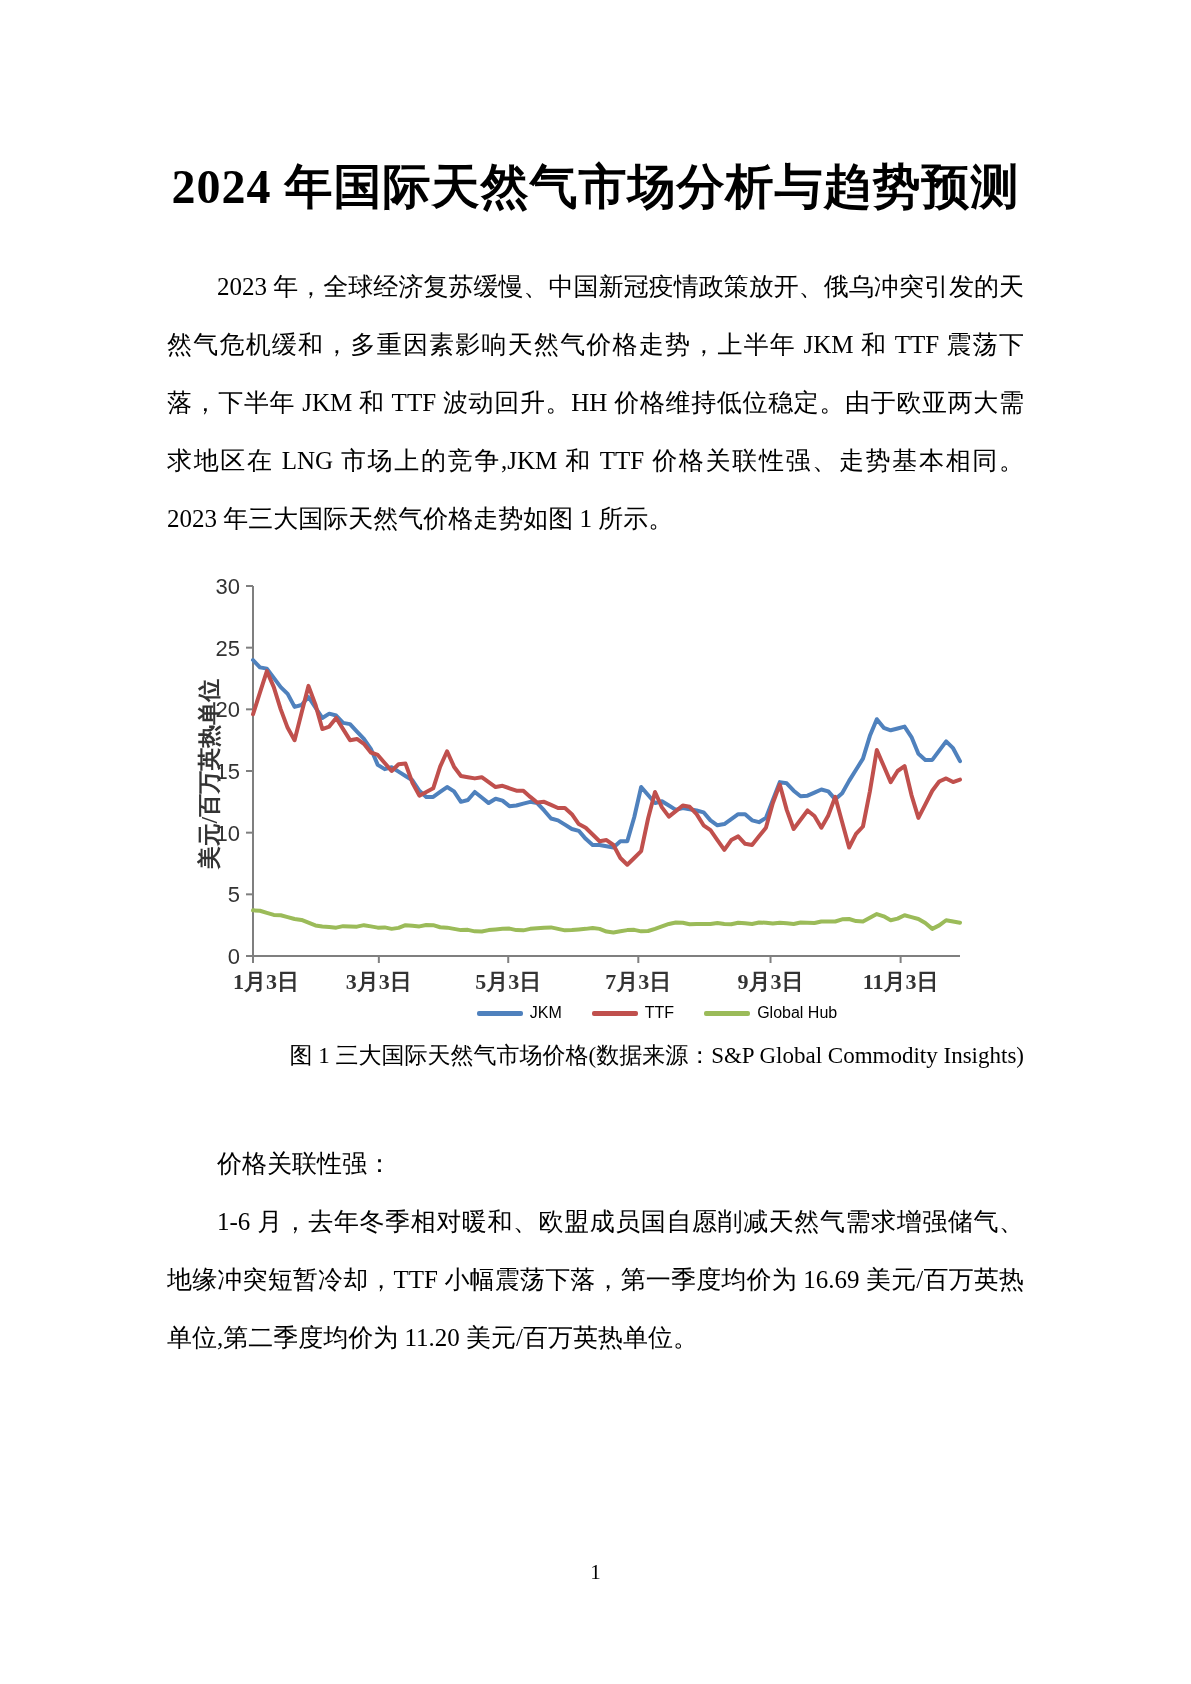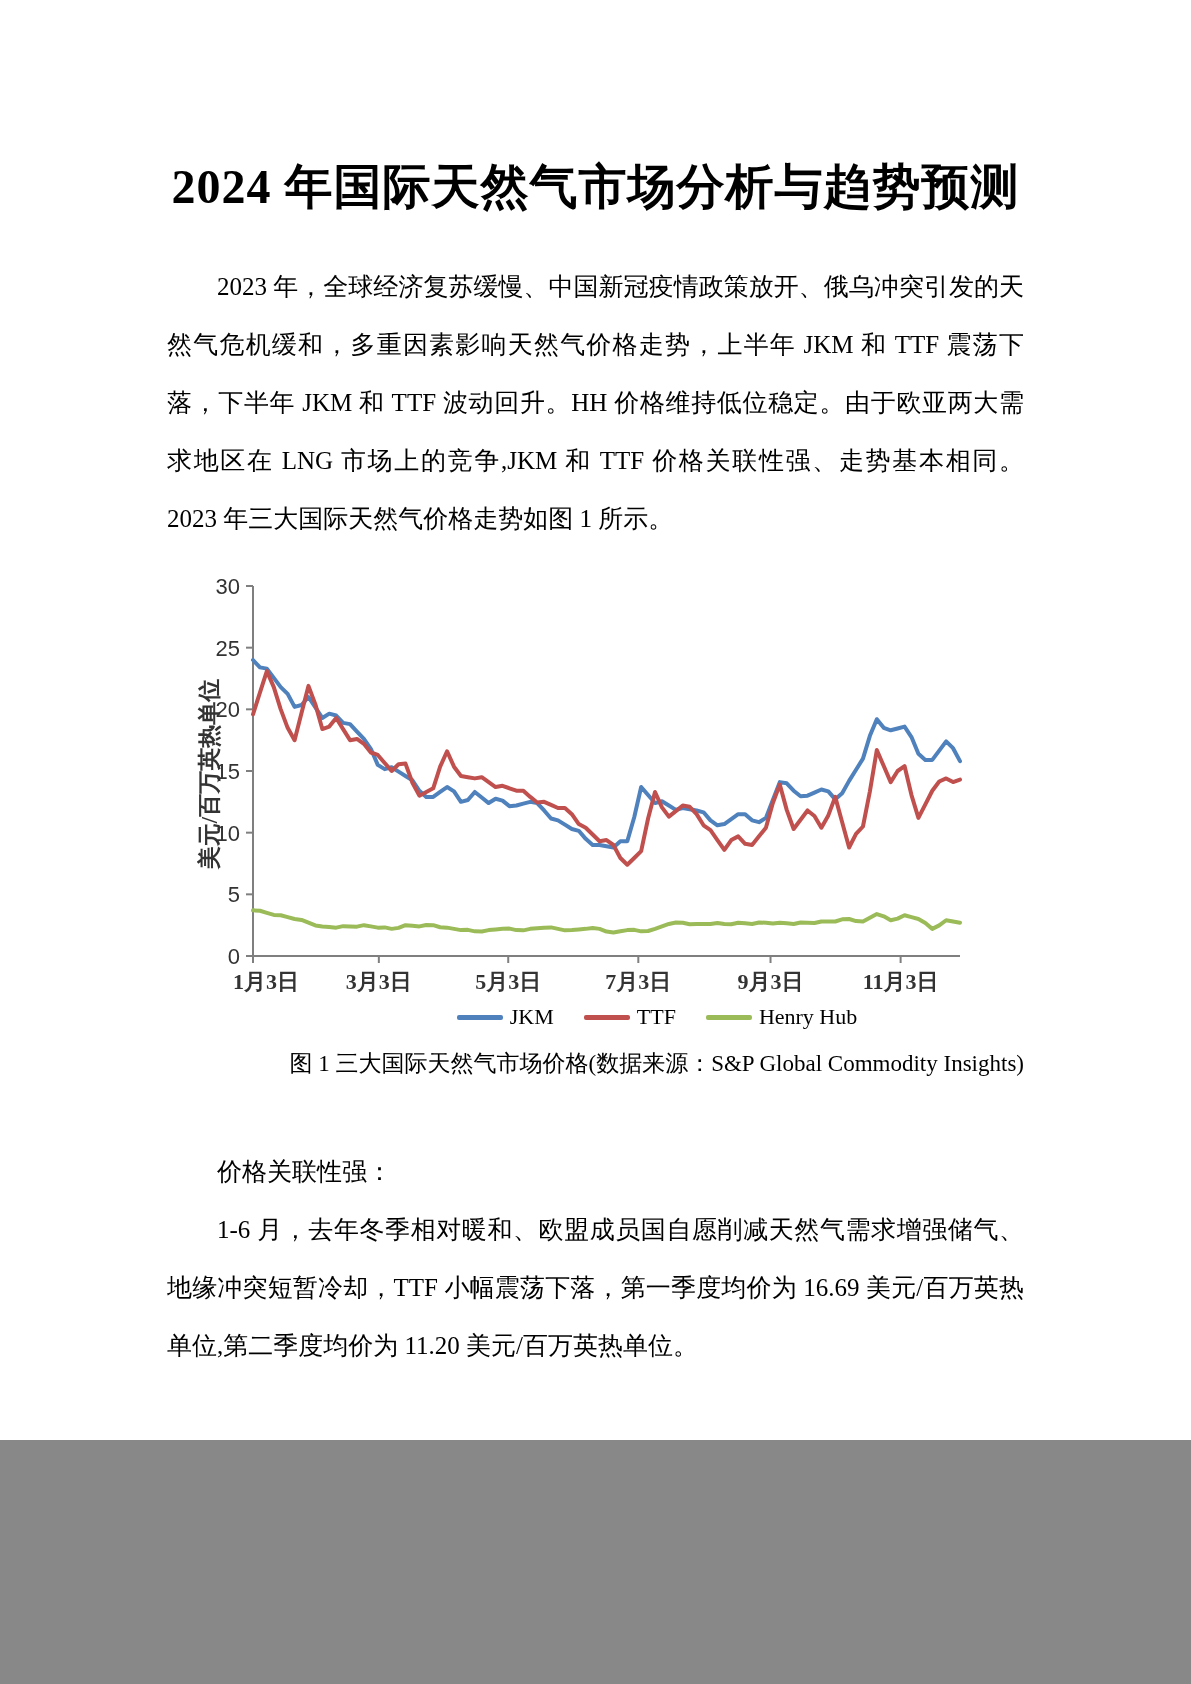--- a/index.html
+++ b/index.html
@@ -1,17 +1,17 @@
 <!DOCTYPE html>
 <html lang="zh"><head>
 <meta charset="utf-8">
 <style>
   html,body{margin:0;padding:0;background:#888;}
   .page{
-    width:1191px;height:1440px;margin:0 auto;background:#ffffff;
+    width:1191px;height:1684px;margin:0 auto;background:#ffffff;
     position:relative;overflow:hidden;
     font-family:"Liberation Serif","DejaVu Serif",serif;color:#000;
   }
   .content{padding:160px 167px 0 167px;}
   h1.doc-title{
     margin:0;font-size:48px;line-height:54px;font-weight:bold;
     text-align:center;letter-spacing:1px;white-space:nowrap;
   }
   h2.sec-heading{
     margin:60px 0 0 0;font-size:27px;line-height:34px;font-weight:bold;
@@ -23,21 +23,21 @@
   p.body.follow{margin-top:0;}
   p.lead{margin-top:64px;}
   figure.fig{margin:26px 0 0 30px;padding:0;}
   .legend{
     display:flex;justify-content:center;align-items:center;
     width:770px;padding-left:150px;box-sizing:border-box;
     gap:30px;margin-top:2px;
   }
   .legend-item{display:flex;align-items:center;gap:7px;}
   .legend-swatch{display:inline-block;width:46px;height:5px;border-radius:2px;}
-  .legend-label{font-size:22px;font-family:Liberation Serif, serif;}
+  .legend-label{font-size:16px;font-family:Liberation Sans, sans-serif;}
   figcaption.caption{
     font-size:23px;text-align:right;margin-top:18px;width:857px;margin-left:-30px;
   }
   .pageno{
     position:absolute;left:0;right:0;top:1560px;text-align:center;
     font-size:21px;
   }
   svg text{font-family:"Liberation Sans","DejaVu Sans",sans-serif;}
   svg text.cjk{font-family:"Liberation Serif","DejaVu Serif",serif;}
 </style>
@@ -93,21 +93,21 @@
           <span class="legend-item">
             <span class="legend-swatch" style="background: rgb(79, 129, 189);"></span>
             <span class="legend-label">JKM</span>
           </span>
           <span class="legend-item">
             <span class="legend-swatch" style="background: rgb(192, 80, 77);"></span>
             <span class="legend-label">TTF</span>
           </span>
           <span class="legend-item">
             <span class="legend-swatch" style="background: rgb(155, 187, 89);"></span>
-            <span class="legend-label">Henry Hub</span>
+            <span class="legend-label">Global Hub</span>
           </span>
         </div>
       <figcaption class="caption">图 1  三大国际天然气市场价格(数据来源：S&amp;P Global Commodity Insights)</figcaption>
     </figure>
 
     <p class="body lead">价格关联性强：</p>
     <p class="body follow">1-6 月，去年冬季相对暖和、欧盟成员国自愿削减天然气需求增强储气、地缘冲突短暂冷却，TTF 小幅震荡下落，第一季度均价为 16.69 美元/百万英热单位,第二季度均价为 11.20 美元/百万英热单位。</p>
 
   </div>
   <div class="pageno">1</div>

